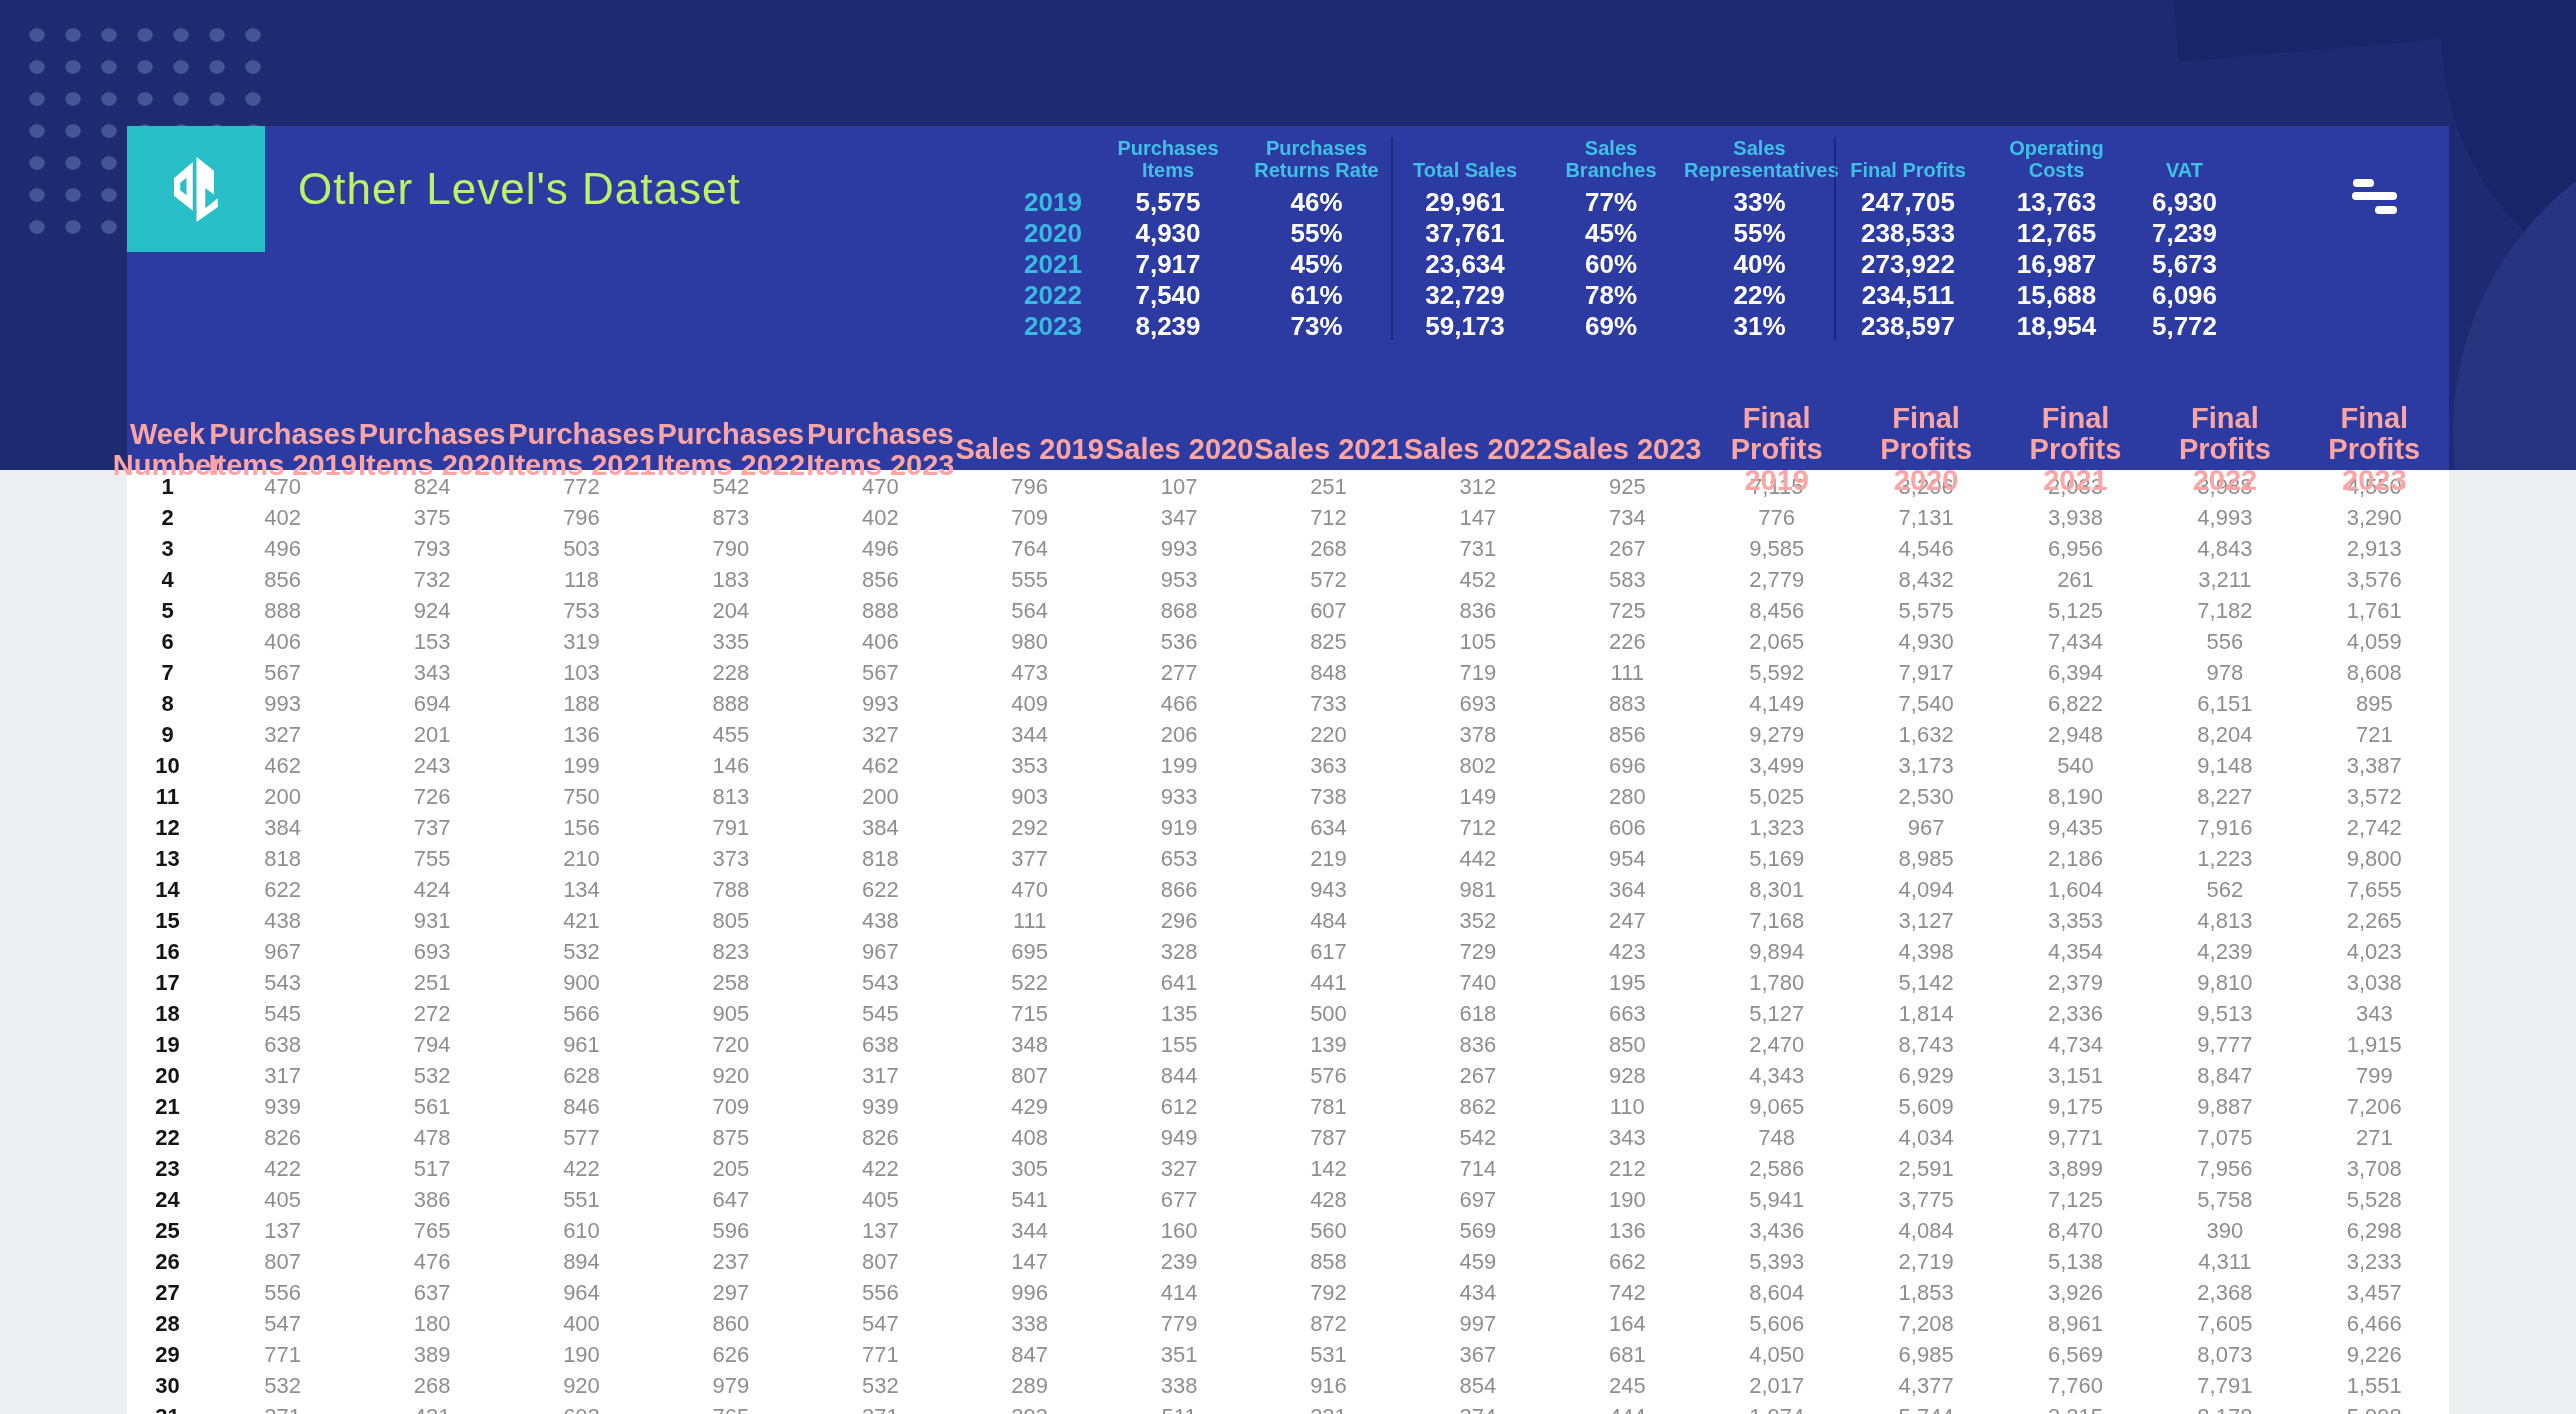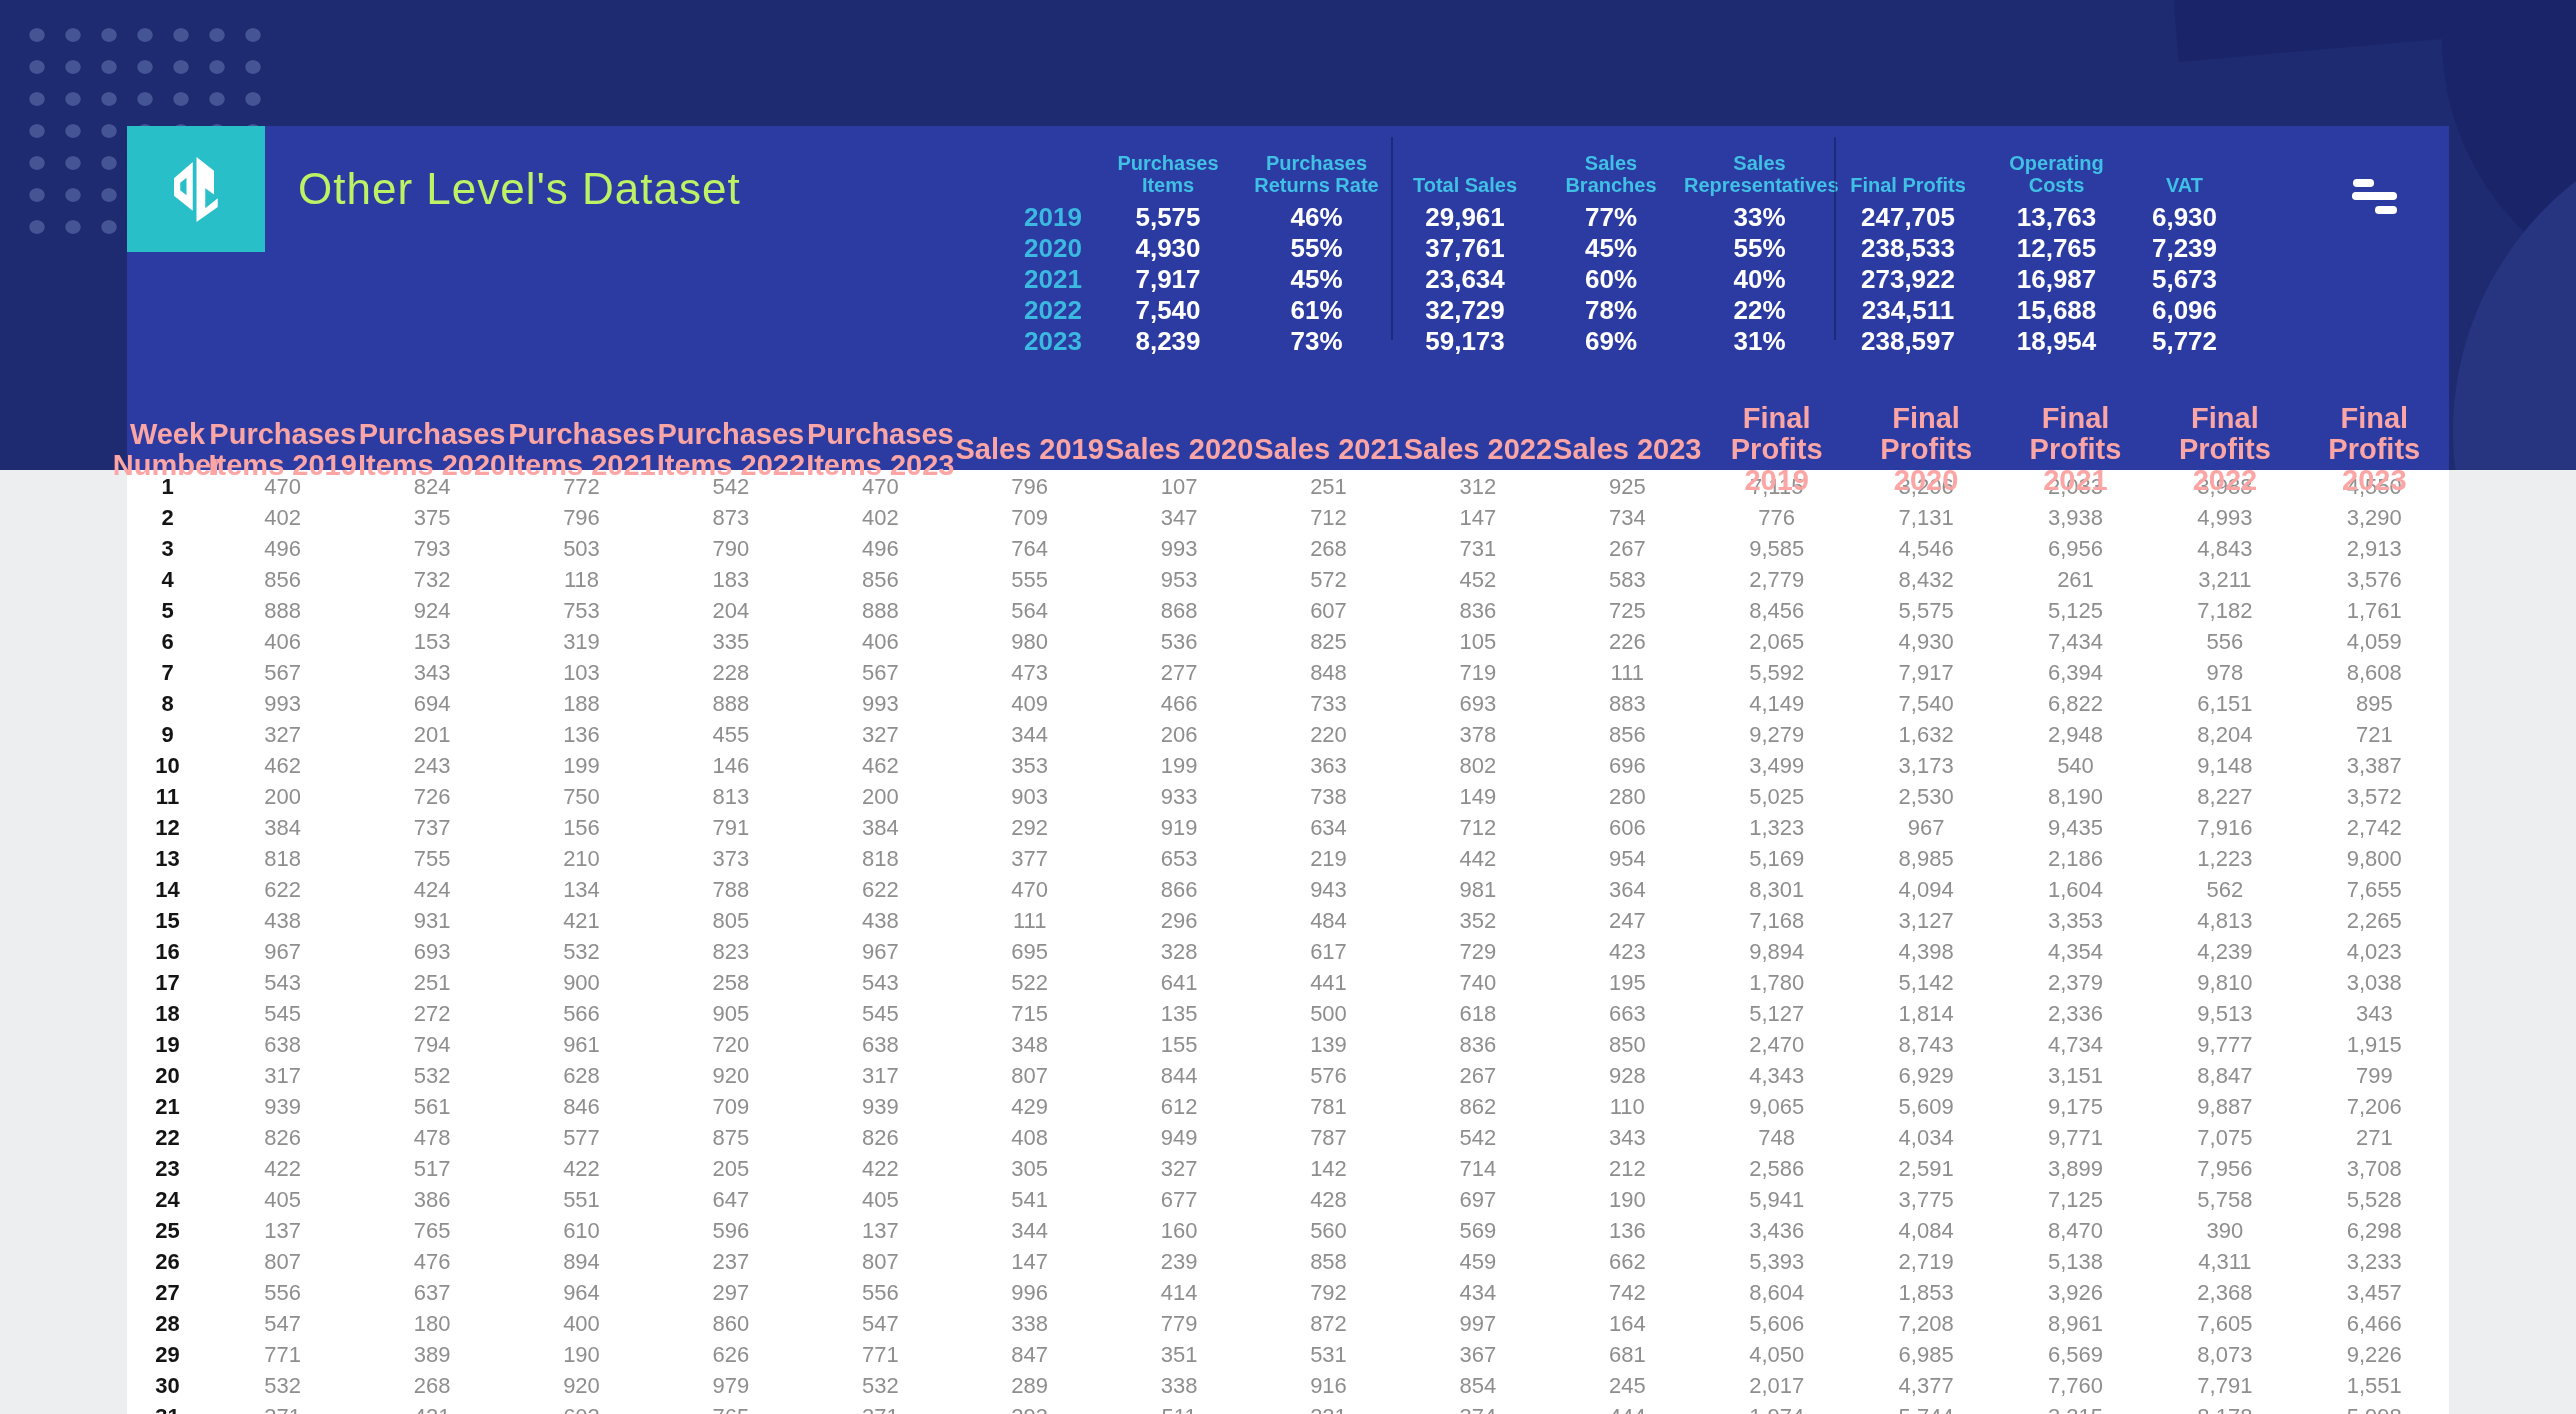--- a/index.html
+++ b/index.html
@@ -24,21 +24,21 @@
 
   
   .panel{position:absolute;left:127px;top:126px;width:2322px;height:344px;background:#2b3ba2;}
   .logo{position:absolute;left:0;top:0;width:138px;height:126px;background:#29bfc9;
         display:flex;align-items:center;justify-content:center;}
   .title{position:absolute;left:171px;top:38px;color:#bef264;font-size:44px;
         font-weight:400;letter-spacing:1px;white-space:nowrap;}
 
   
   .sum-grid{display:grid;grid-template-columns:84px 146px 151px 146px 146px 151px 146px 151px 105px;}
-  .summary{position:absolute;left:884px;top:4.8px;width:1227px;margin-top:15px;}
+  .summary{position:absolute;left:884px;top:4.8px;width:1227px;}
   .sum-head{align-items:end;}
   .sum-head .sum-h{color:#40c0e4;font-size:20px;font-weight:700;line-height:22px;
         text-align:center;white-space:pre-line;padding-bottom:5.8px;min-height:50px;
         display:flex;flex-direction:column;justify-content:flex-end;}
   .sum-row{height:31px;align-items:center;}
   .sum-year{color:#3cb9e0;font-size:26px;font-weight:700;text-align:center;}
   .sum-val{color:#ffffff;font-size:26px;font-weight:700;text-align:center;}
   .sum-divider{position:absolute;top:10.5px;width:1.9px;height:203px;background:rgba(12,22,70,0.45);}
 
   

